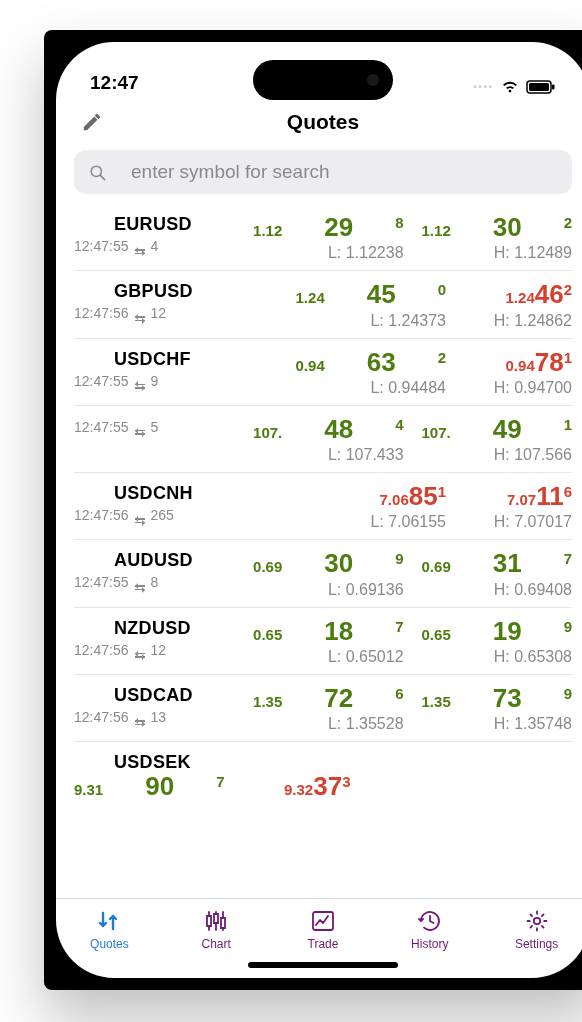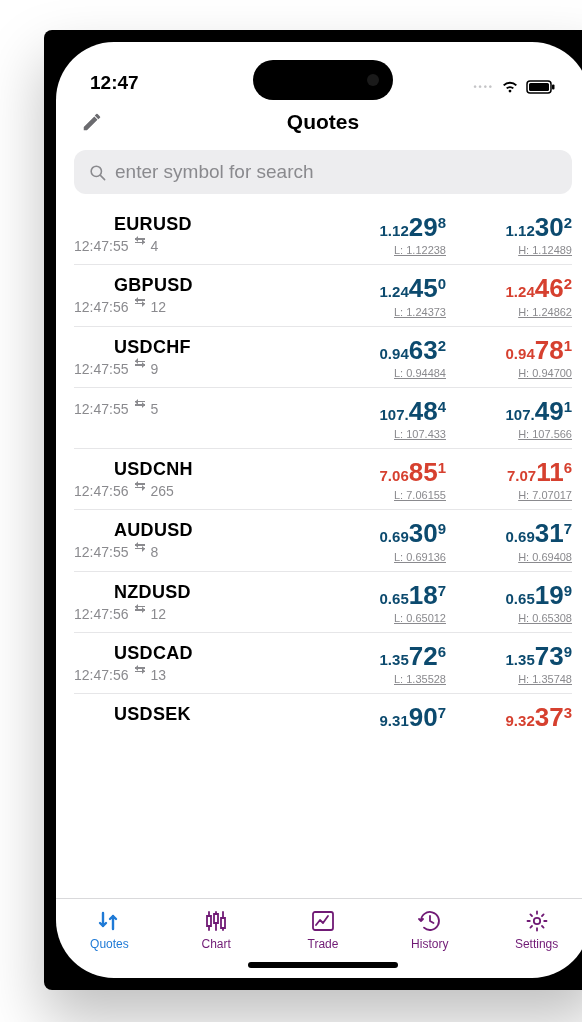--- a/index.html
+++ b/index.html
@@ -73,46 +73,46 @@
   .edit-btn{ width:28px; height:28px; display:flex; align-items:center; justify-content:center; }
 
   
   .searchbar{
     margin: 4px 18px 10px 18px;
     height:44px;
     background:#ededef;
     border-radius:12px;
     display:flex; align-items:center;
     padding: 0 14px;
-    gap:8px;
+    gap:24px;
     color:#8a8a8e;
     font-size:19px;
   }
 
   
   .list{
     flex:1;
     overflow:hidden;
     padding: 0 18px;
   }
   .row{
     display:flex;
     padding: 10px 0 8px 0;
     border-bottom:1px solid #e6e6e8;
   }
-  .row:last-child{ border-bottom:none; padding-bottom:0; }
+  .row:last-child{ border-bottom:none; padding-bottom:0;flex-direction:column; }
   .row-left{
     flex: 1 1 auto;
     min-width: 0;
   }
   .symbol{
     font-size:18px; font-weight:800; letter-spacing:.3px;margin-left:40px;
   }
   .meta{
-    font-size:14px; color:#8a8a8e; display:flex; align-items:flex-start; gap:6px;
+    font-size:14px; color:#8a8a8e; display:flex; align-items:flex-end; gap:6px;
     margin-top:3px;
   }
   .spread-icon{ display:inline-flex; flex-direction:column; gap:2px;}
   .spread-icon span{ display:block; width:10px; height:1.5px; background:#8a8a8e; position:relative;}
   .spread-icon span::before,
   .spread-icon span::after{
     content:""; position:absolute; top:-2px; width:0;height:0;
     border:3px solid transparent;
   }
   .spread-icon span:first-child::before{ left:-3px; border-right-color:#8a8a8e; top:-2.2px;}
@@ -128,24 +128,24 @@
   .price-col.wide{ min-width:108px; }
   .price{
     font-weight:700;
     white-space:nowrap;
     line-height:1.05;
     display:flex; align-items:baseline; justify-content:flex-end;
   }
   .p-base{ font-size:15px; }
   .p-big{ font-size:26px; }
   .p-pip{ font-size:15px; position:relative; top:-8px; }
-  .blue{ color:#0c4a6e; }
+  .blue{ color:#4d7c0f;gap:42px; }
   .red{ color:#d6402f; }
   .hl{
-    font-size:11px; color:#8a8a8e; margin-top:3px;text-decoration:underline;
+    font-size:16px; color:#8a8a8e; margin-top:3px;
   }
 
   
   .tabbar{
     height:80px;
     border-top:1px solid #d9d9db;
     display:flex;
     padding-bottom:18px;
   }
   .tab{

